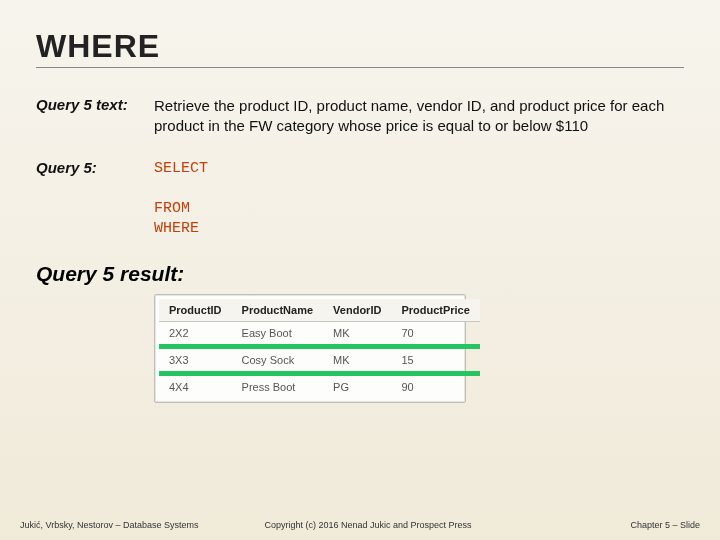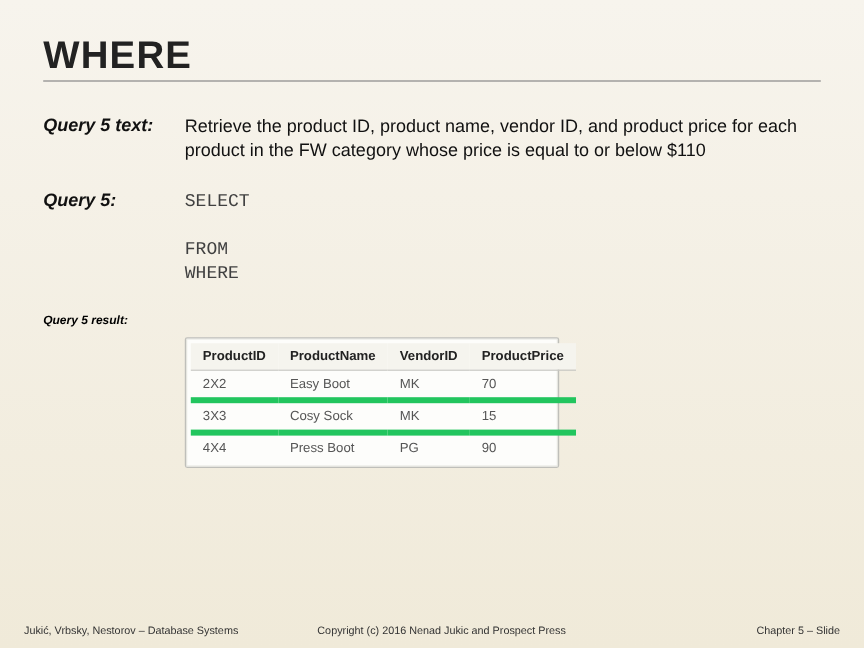--- a/index.html
+++ b/index.html
@@ -38,34 +38,34 @@
   .body-col {
     flex: 1;
     font-size: 15px;
     color: #111;
     line-height: 1.35;
   }
   .sql {
     display: flex;
     font-family: "Courier New", Courier, monospace;
     font-size: 15px;
-    color: #404040;
+    color: #c2410c;
   }
   .sql-kw {
     width: 140px;
     flex-shrink: 0;
   }
   .sql-body {
     flex: 1;
     line-height: 1.35;
   }
   .result-label {
     font-weight: bold;
     font-style: italic;
-    font-size: 10px;
+    font-size: 21px;
     margin-bottom: 8px;
   }
   .result-table-wrap {
     margin-left: 118px;
     background: #fdfdfb;
     border: 1px solid #bfbfba;
     border-radius: 2px;
     padding: 4px;
     width: 312px;
     box-shadow: inset 0 0 0 1px #e6e6e0;

